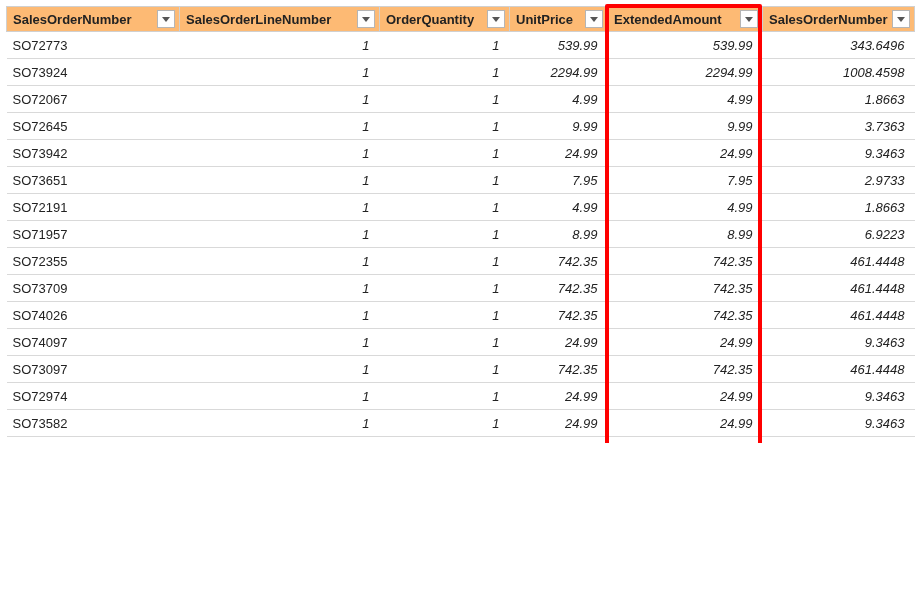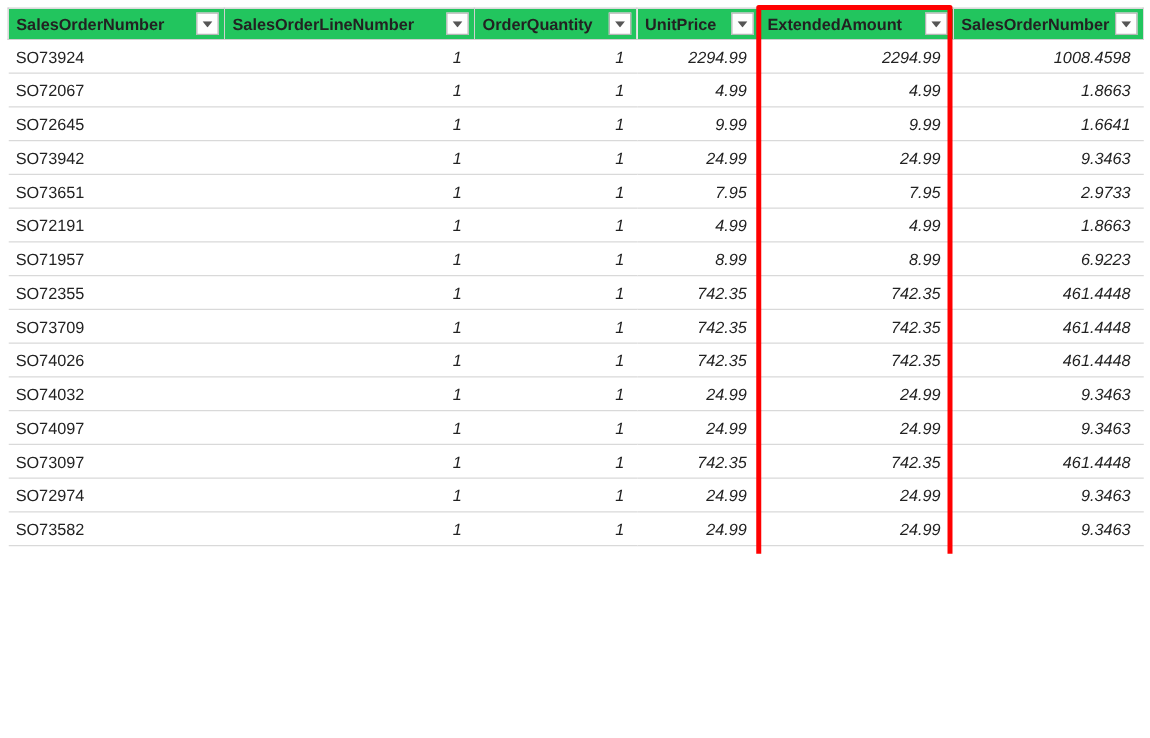--- a/index.html
+++ b/index.html
@@ -11,21 +11,21 @@
     color: #222;
     background: #fff;
     width: 920px;
   }
   table {
     border-collapse: collapse;
     width: 908px;
     table-layout: fixed;
   }
   th {
-    background: #22c55e;
+    background: #fdba74;
     font-weight: 600;
     text-align: left;
     padding: 4px 6px;
     border: 1px solid #d0d0d0;
     position: relative;
     height: 24px;
     white-space: nowrap;
     overflow: hidden;
   }
   th .hdr-label {
@@ -128,20 +128,28 @@
             </span></th>
           <th><span class="hdr-label">SalesOrderNumber</span><span class="filter-btn">
               <svg viewBox="0 0 8 5">
                 <path d="M0 0 L8 0 L4 5 Z"></path>
               </svg>
             </span></th>
         </tr>
     </thead>
     <tbody id="tbody">
         <tr>
+          <td class="txt">SO72773</td>
+          <td class="num">1</td>
+          <td class="num">1</td>
+          <td class="num">539.99</td>
+          <td class="num">539.99</td>
+          <td class="num">343.6496</td>
+        </tr>
+        <tr>
           <td class="txt">SO73924</td>
           <td class="num">1</td>
           <td class="num">1</td>
           <td class="num">2294.99</td>
           <td class="num">2294.99</td>
           <td class="num">1008.4598</td>
         </tr>
         <tr>
           <td class="txt">SO72067</td>
           <td class="num">1</td>
@@ -149,21 +157,21 @@
           <td class="num">4.99</td>
           <td class="num">4.99</td>
           <td class="num">1.8663</td>
         </tr>
         <tr>
           <td class="txt">SO72645</td>
           <td class="num">1</td>
           <td class="num">1</td>
           <td class="num">9.99</td>
           <td class="num">9.99</td>
-          <td class="num">1.6641</td>
+          <td class="num">3.7363</td>
         </tr>
         <tr>
           <td class="txt">SO73942</td>
           <td class="num">1</td>
           <td class="num">1</td>
           <td class="num">24.99</td>
           <td class="num">24.99</td>
           <td class="num">9.3463</td>
         </tr>
         <tr>
@@ -206,28 +214,20 @@
           <td class="num">742.35</td>
           <td class="num">461.4448</td>
         </tr>
         <tr>
           <td class="txt">SO74026</td>
           <td class="num">1</td>
           <td class="num">1</td>
           <td class="num">742.35</td>
           <td class="num">742.35</td>
           <td class="num">461.4448</td>
-        </tr>
-        <tr>
-          <td class="txt">SO74032</td>
-          <td class="num">1</td>
-          <td class="num">1</td>
-          <td class="num">24.99</td>
-          <td class="num">24.99</td>
-          <td class="num">9.3463</td>
         </tr>
         <tr>
           <td class="txt">SO74097</td>
           <td class="num">1</td>
           <td class="num">1</td>
           <td class="num">24.99</td>
           <td class="num">24.99</td>
           <td class="num">9.3463</td>
         </tr>
         <tr>

